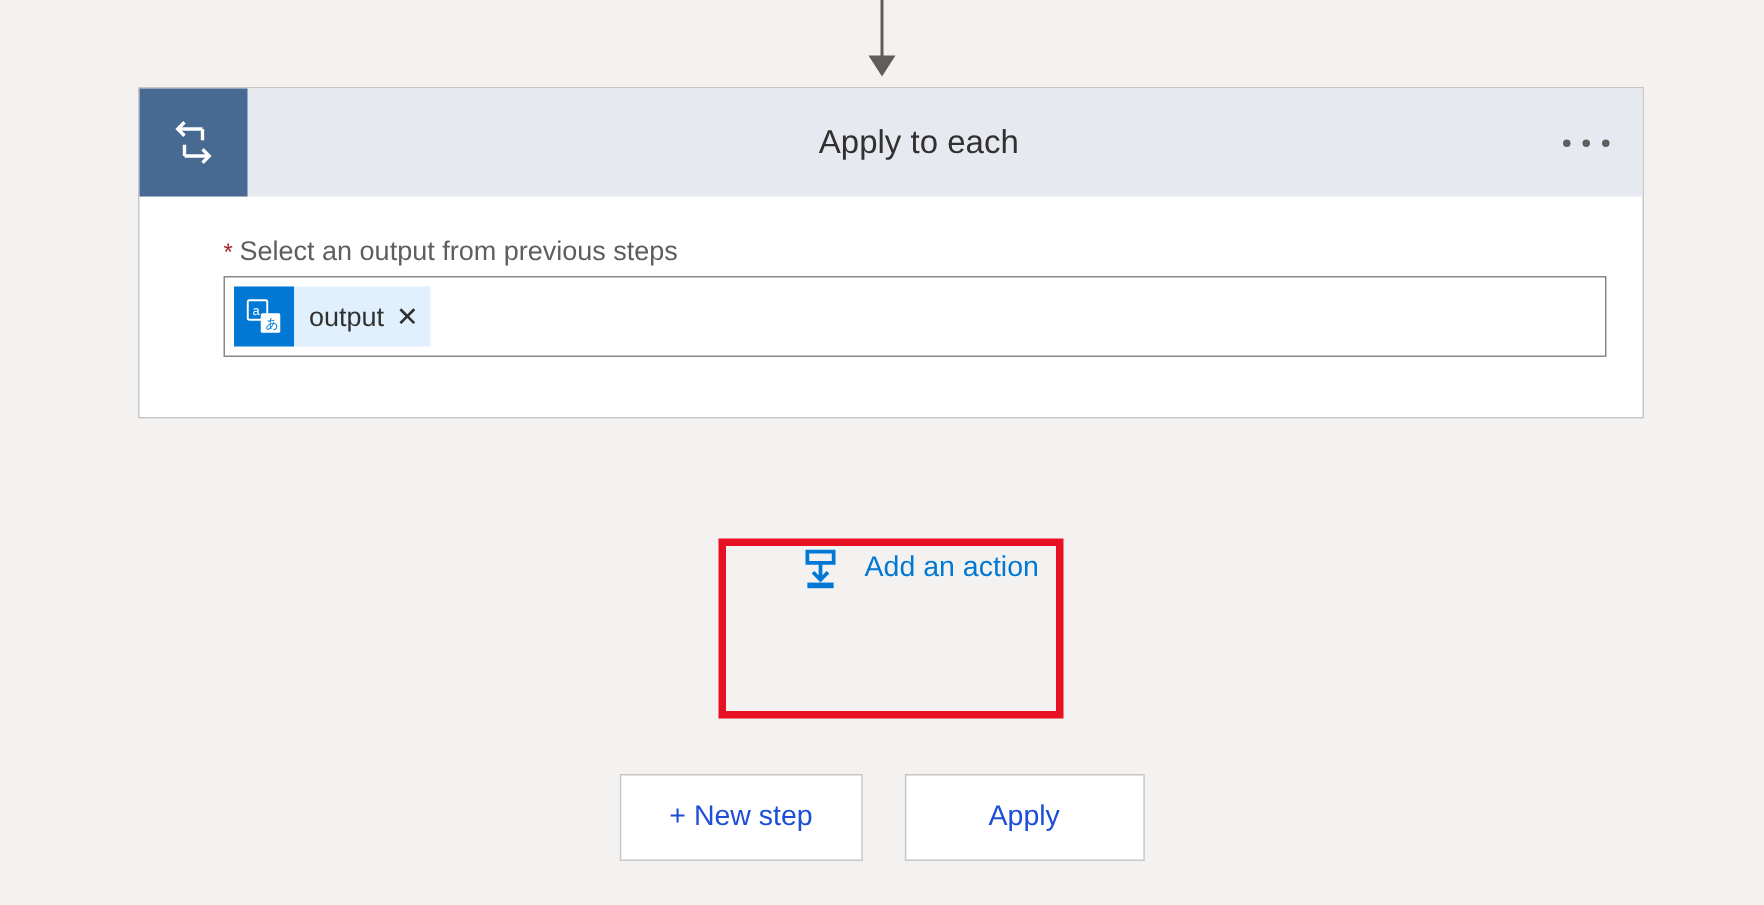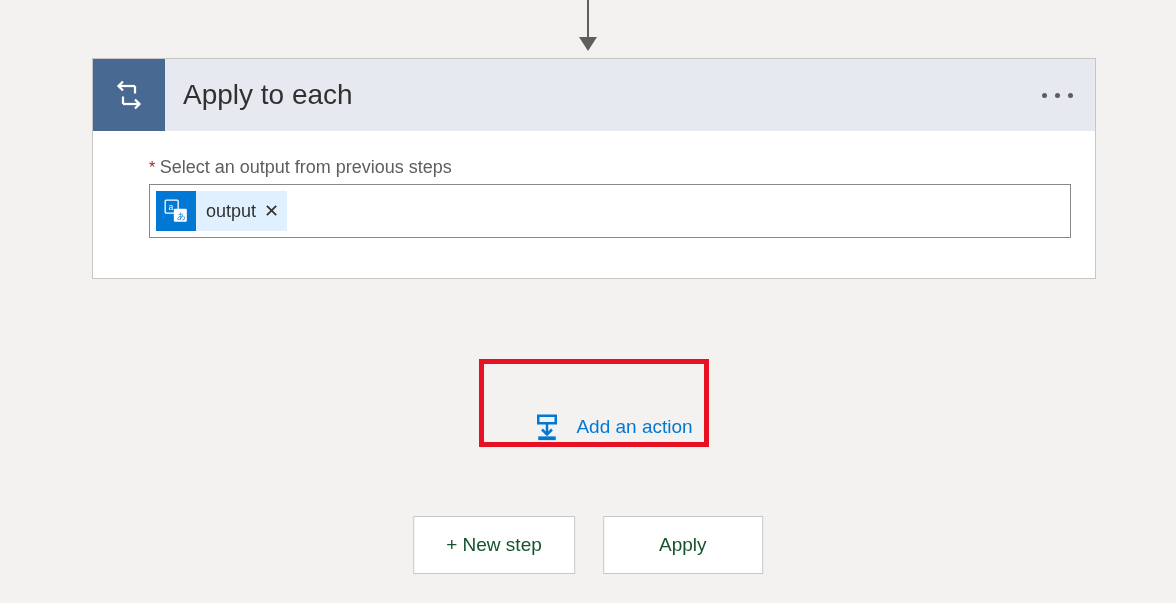--- a/index.html
+++ b/index.html
@@ -37,22 +37,23 @@
       height: 72px;
       background: #486991;
       display: flex;
       align-items: center;
       justify-content: center;
       flex-shrink: 0;
     }
     .header-title {
       flex: 1;
       padding-left: 18px;
-      font-size: 28px;
+      font-size: 22px;
       color: #323130;
+      text-align: center;
     }
     .header-more {
       display: flex;
       gap: 8px;
       padding-right: 22px;
       cursor: pointer;
     }
     .dot { width: 5px; height: 5px; border-radius: 50%; background: #605e5c; }
     
     .card-body { padding: 26px 24px 40px 24px; margin-left: 32px; }
@@ -95,23 +96,23 @@
       line-height: 1;
     }
     
     .add-action-wrap {
       position: absolute;
       left: 50%;
       top: 300px;
       transform: translateX(-50%);
       border: 5px solid #e81123;
       width: 230px;
-      height: 88px;
-      display: flex;
-      align-items: flex-end;
+      height: 120px;
+      display: flex;
+      align-items: flex-start;
       justify-content: center;
       padding-left: 37px;
     }
     .add-action-link {
       display: flex;
       align-items: center;
       gap: 14px;
       color: #0078d4;
       font-size: 19px;
       cursor: pointer;
@@ -124,21 +125,21 @@
       transform: translateX(-50%);
       display: flex;
       gap: 28px;
     }
     .flow-btn {
       border: 1px solid #c8c6c4;
       background: #fff;
       padding: 0 32px;
       height: 58px;
       font-size: 19px;
-      color: #14532d;
+      color: #1d4ed8;
       cursor: pointer;
       display: flex;
       align-items: center;
       justify-content: center;
       min-width: 160px;
     }
   </style>
 </head>
 <body>
 

